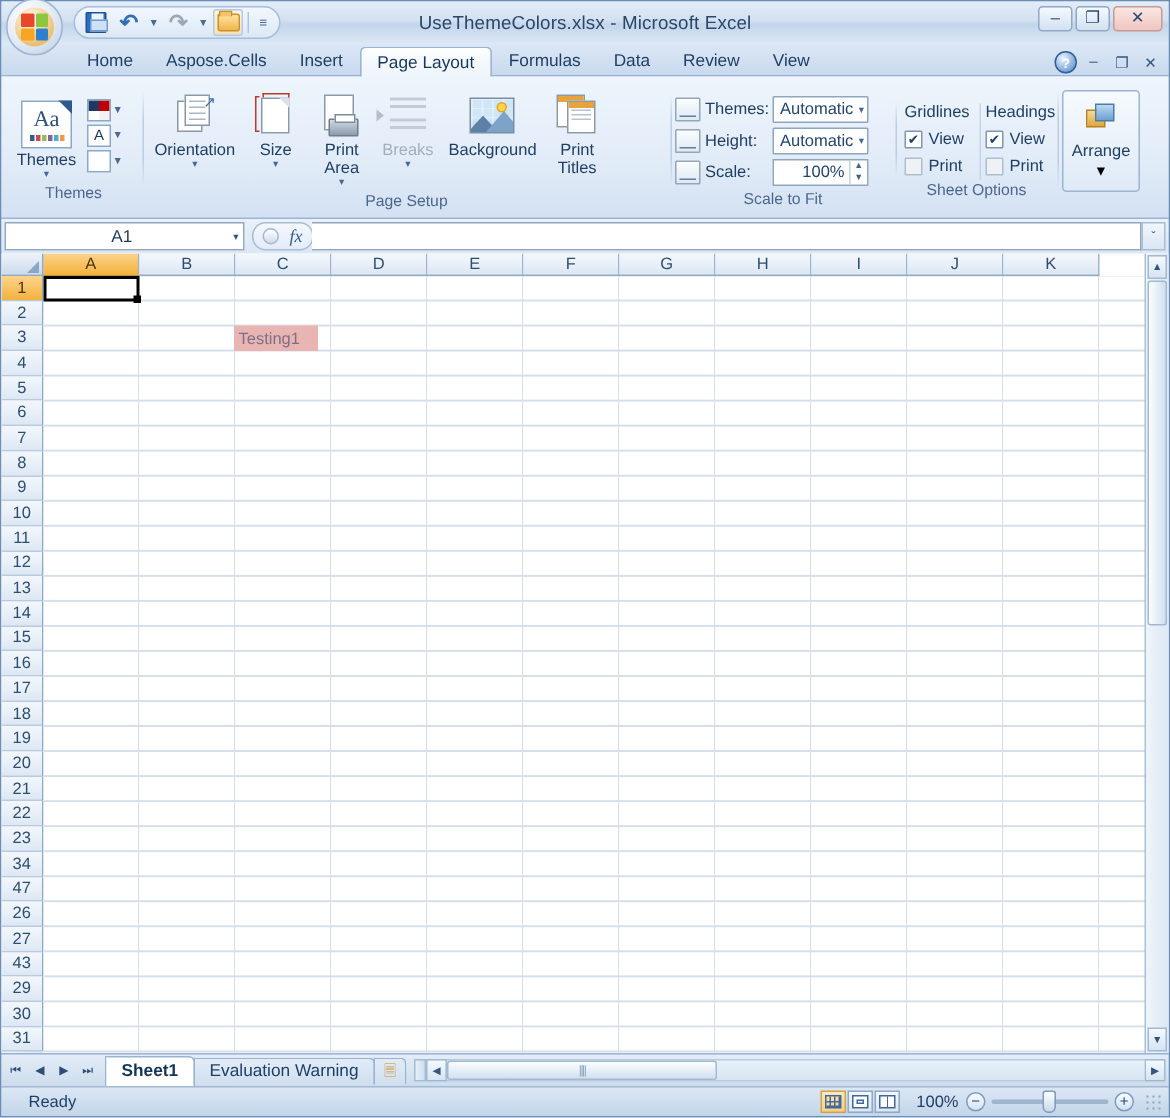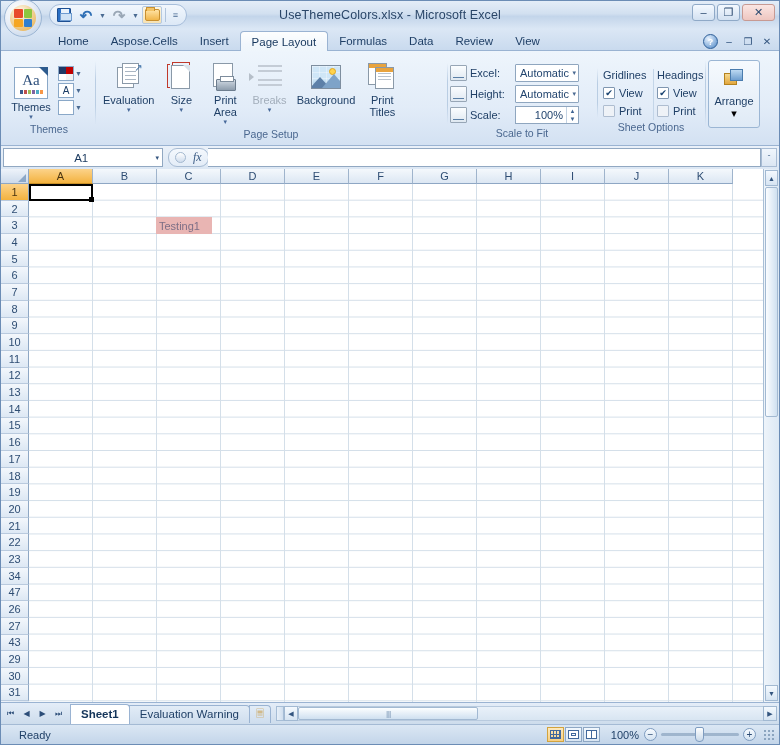--- a/index.html
+++ b/index.html
@@ -464,21 +464,21 @@
               <span class="p1"></span>
               <span class="p2">
                   <i class="ln"></i>
                   <i class="ln"></i>
                   <i class="ln"></i>
                   <i class="ln"></i>
                 </span>
               <span class="arr">↗</span>
             </div>
           </div>
-          <span class="lbl">Evaluation</span>
+          <span class="lbl">Orientation</span>
           <span class="drop">▾</span>
         </div>
 
         <div class="bigbtn">
           <div class="ico ico-size">
             <span class="pp"></span>
               <span class="mk"></span>
               <span class="mk2"></span>
           </div>
           <span class="lbl">Size</span>
@@ -534,21 +534,21 @@
         </div>
 
       </div>
       <div class="group-title">Page Setup</div>
     </div>
 
     <div class="group stf-grp">
       <div class="group-body" style="flex-direction:column;padding-top:4px">
         <div class="stf-row">
           <span class="stf-ico"></span>
-          <span class="stf-lbl">Excel:</span>
+          <span class="stf-lbl">Themes:</span>
           <span class="combo">
             <span class="cv">Automatic</span>
             <span class="caret-sm">▾</span>
           </span>
         </div>
         <div class="stf-row">
           <span class="stf-ico"></span>
           <span class="stf-lbl">Height:</span>
           <span class="combo">
             <span class="cv">Automatic</span>

